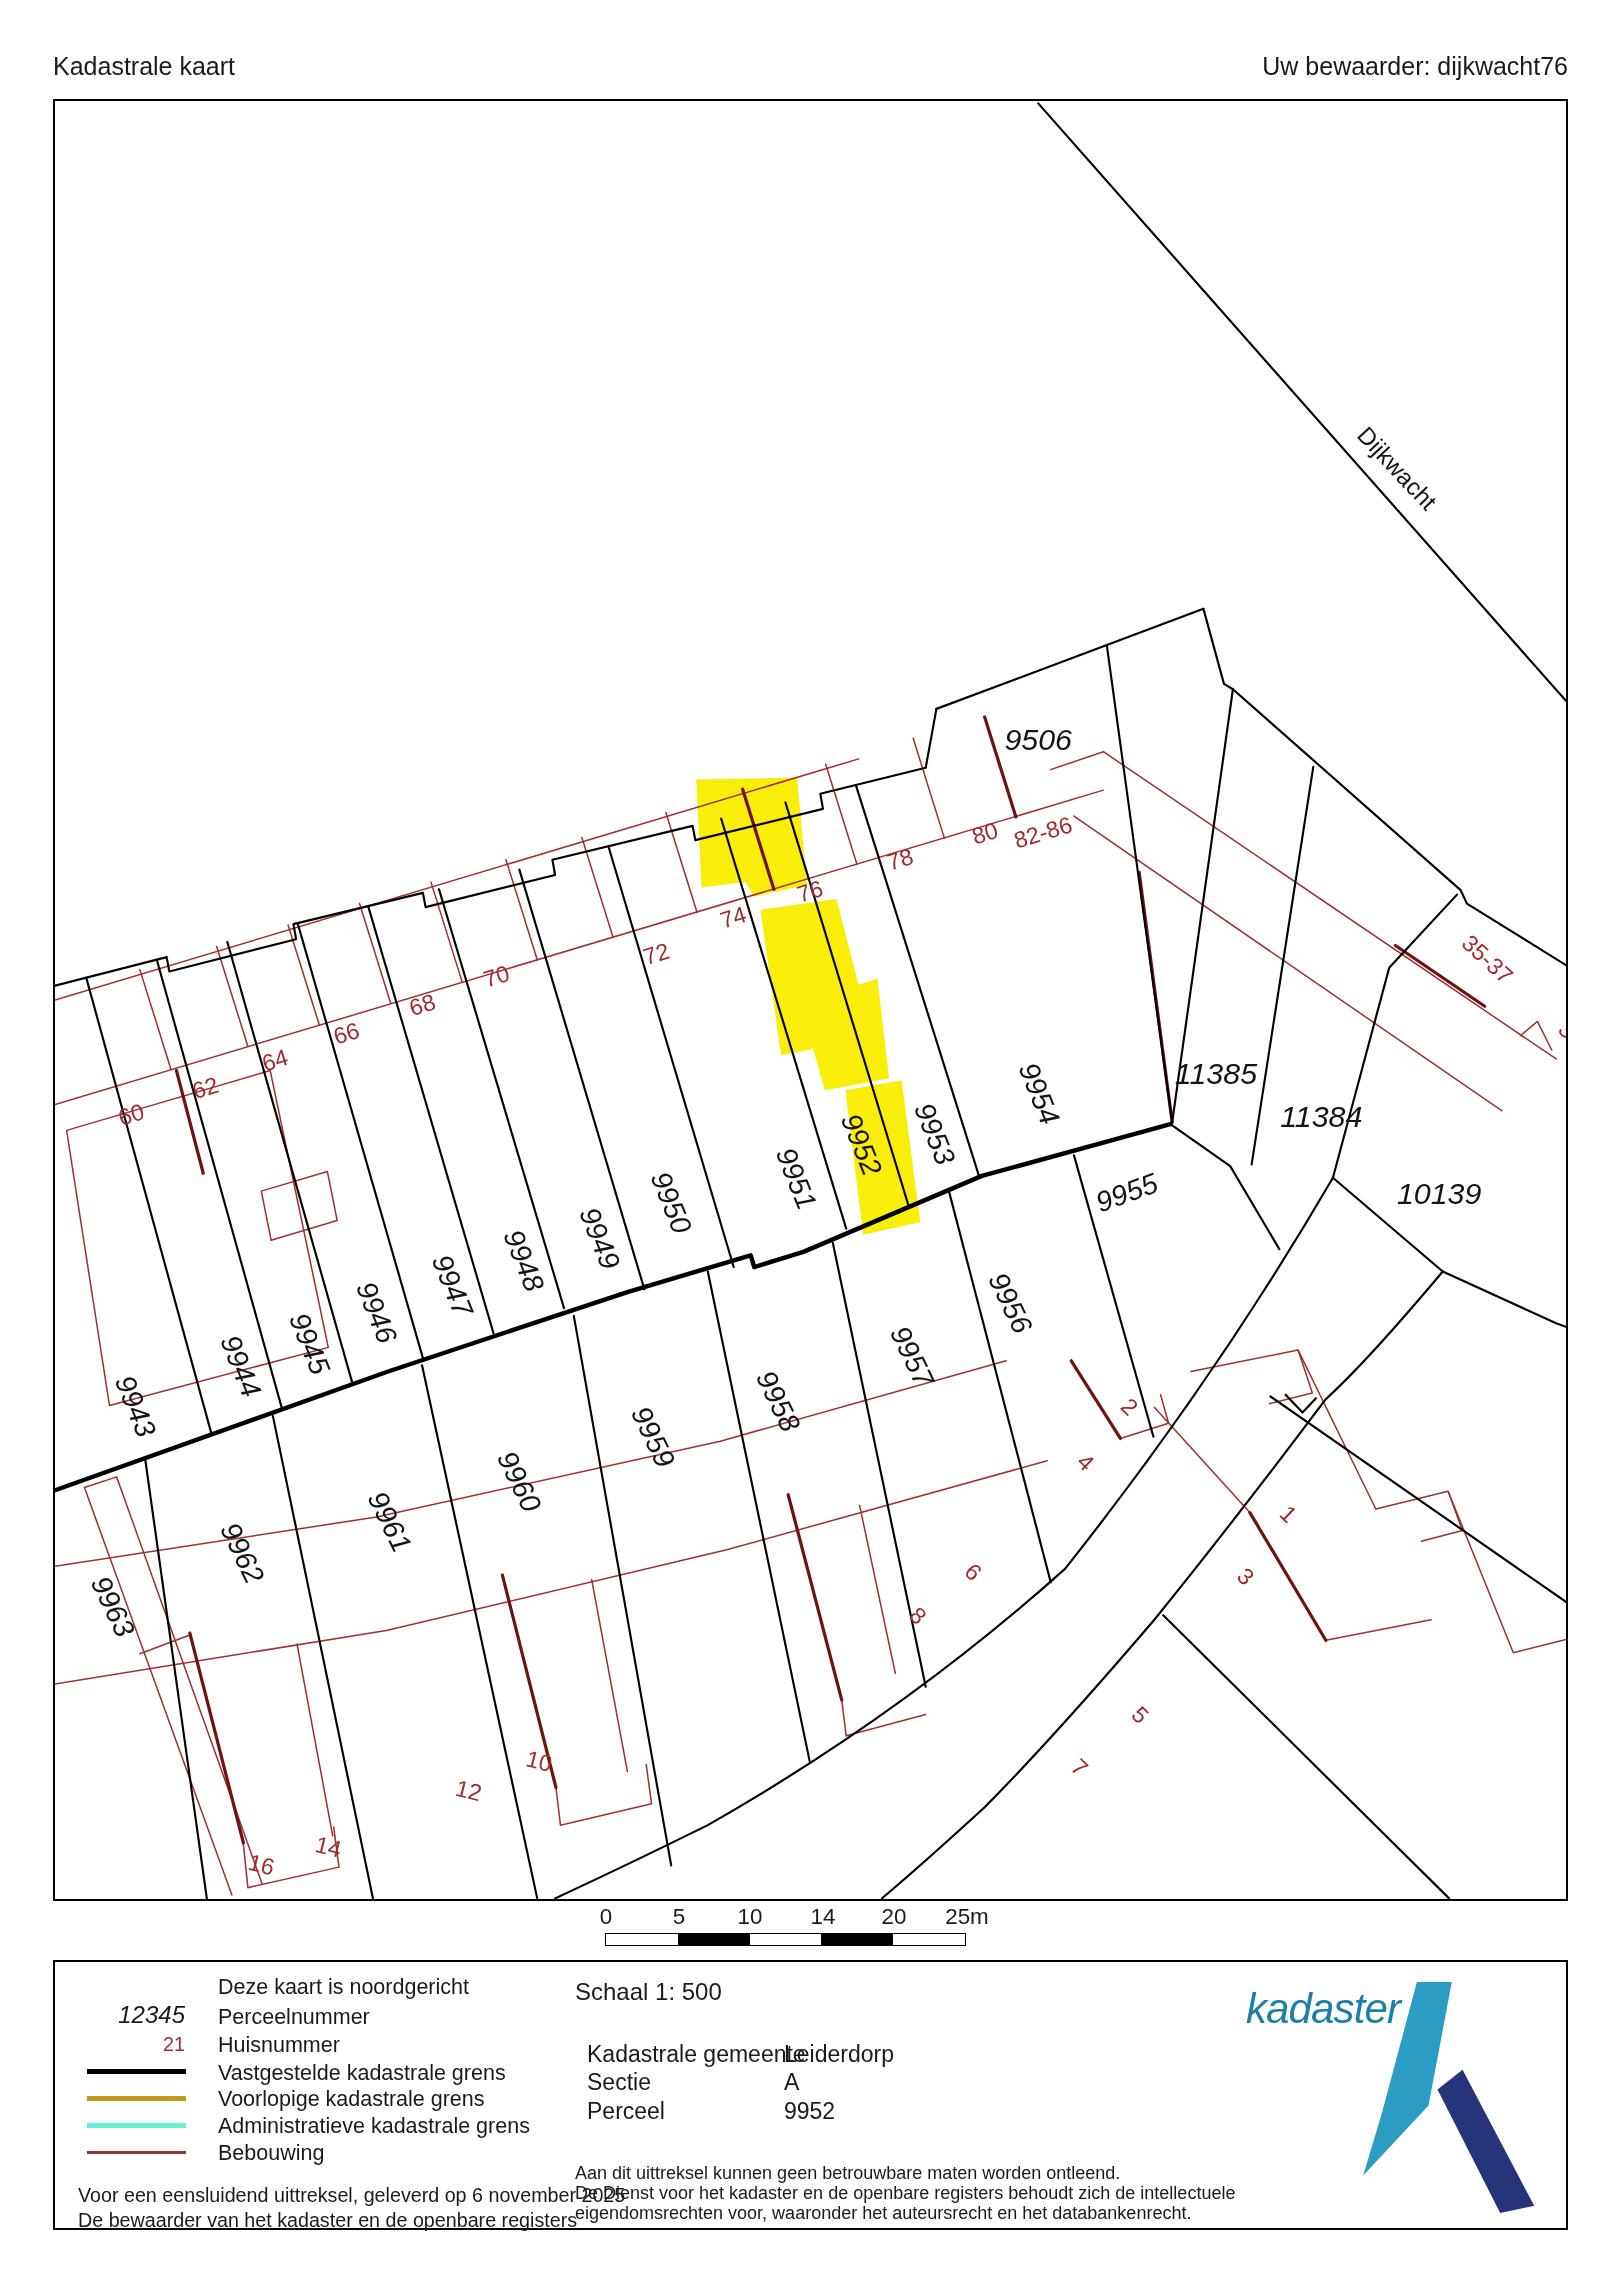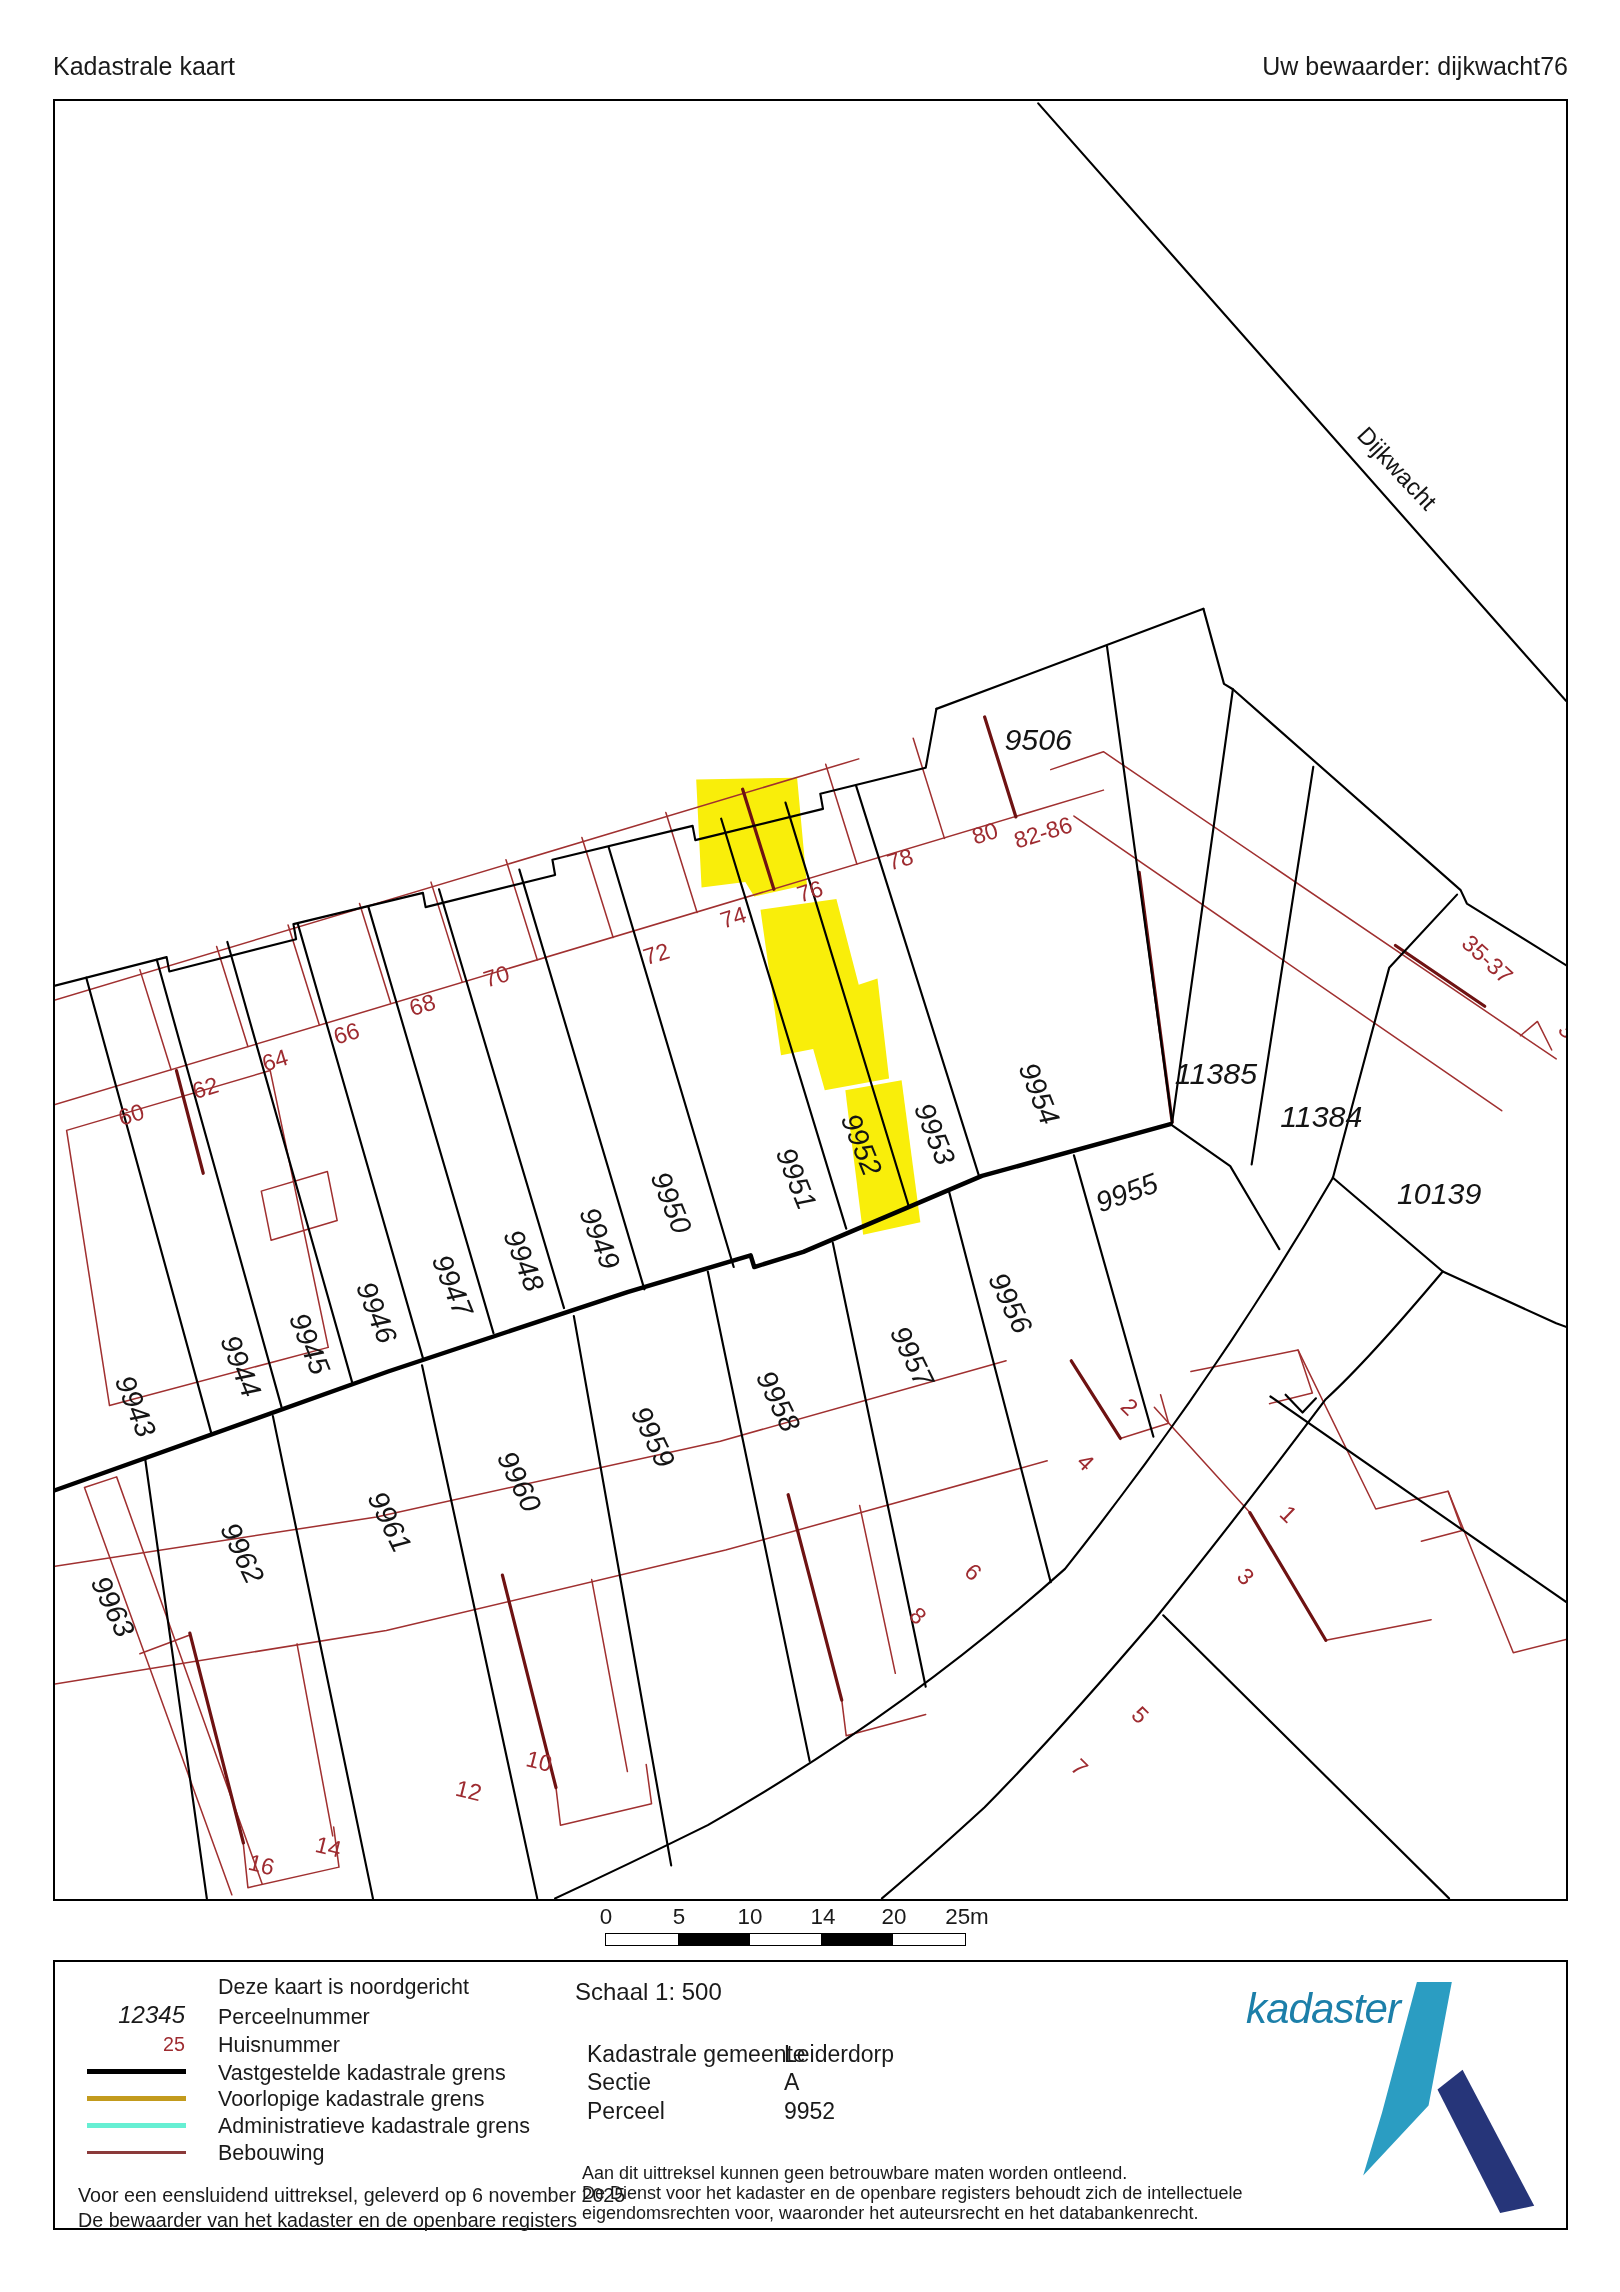--- a/index.html
+++ b/index.html
@@ -35,21 +35,21 @@
   .leg-lbl{position:absolute;left:147px;font-size:21.5px;white-space:nowrap;margin-left:16px;}
   .leg-sym{position:absolute;left:23px;width:107px;text-align:right;}
   .leg-line{position:absolute;left:32px;width:99px;height:4.5px;}
   .leg-num{font-size:24px;font-style:italic;}
   .leg-house{font-size:19.7px;color:#9e2b30;}
   .footnote{position:absolute;left:23px;font-size:19.7px;white-space:nowrap;}
 
   .det-scale{position:absolute;left:520px;top:16px;font-size:24px;}
   .det-row-lbl{position:absolute;left:520px;font-size:23px;margin-left:12px;}
   .det-row-val{position:absolute;left:729px;font-size:23px;}
-  .det-disc{position:absolute;left:520px;font-size:18px;line-height:19.7px;white-space:nowrap;margin-left:7px;}
+  .det-disc{position:absolute;left:520px;font-size:18px;line-height:19.7px;white-space:nowrap;}
 
   .logo-svg{position:absolute;left:1173px;top:9px;width:342px;height:253px;}
   .logo-svg text{font-size:47px;font-style:italic;font-weight:500;letter-spacing:-1px;}
 </style>
 </head>
 <body>
 
 <div class="abs hdr-title">Kadastrale kaart</div>
 <div class="abs hdr-ref">Uw bewaarder: dijkwacht76</div>
 
@@ -223,21 +223,21 @@
 </div>
 
 <div class="abs footer-box">
 
   <div>
     <div class="leg-lbl" style="top:12.5px">Deze kaart is noordgericht</div>
 
     <div class="leg-sym leg-num" style="top:39px">12345</div>
     <div class="leg-lbl" style="top:43px">Perceelnummer</div>
 
-    <div class="leg-sym leg-house" style="top:71px">25</div>
+    <div class="leg-sym leg-house" style="top:71px">21</div>
     <div class="leg-lbl" style="top:71px">Huisnummer</div>
 
     <div class="leg-line" style="top: 107px; height: 4.5px; background: rgb(0, 0, 0);"></div>
     <div class="leg-lbl" style="top:99px">Vastgestelde kadastrale grens</div>
 
     <div class="leg-line" style="top: 134px; height: 4.5px; background: rgb(195, 155, 29);"></div>
     <div class="leg-lbl" style="top:125px">Voorlopige kadastrale grens</div>
 
     <div class="leg-line" style="top: 161px; height: 4.5px; background: rgb(102, 239, 211);"></div>
     <div class="leg-lbl" style="top:152px">Administratieve kadastrale grens</div>

